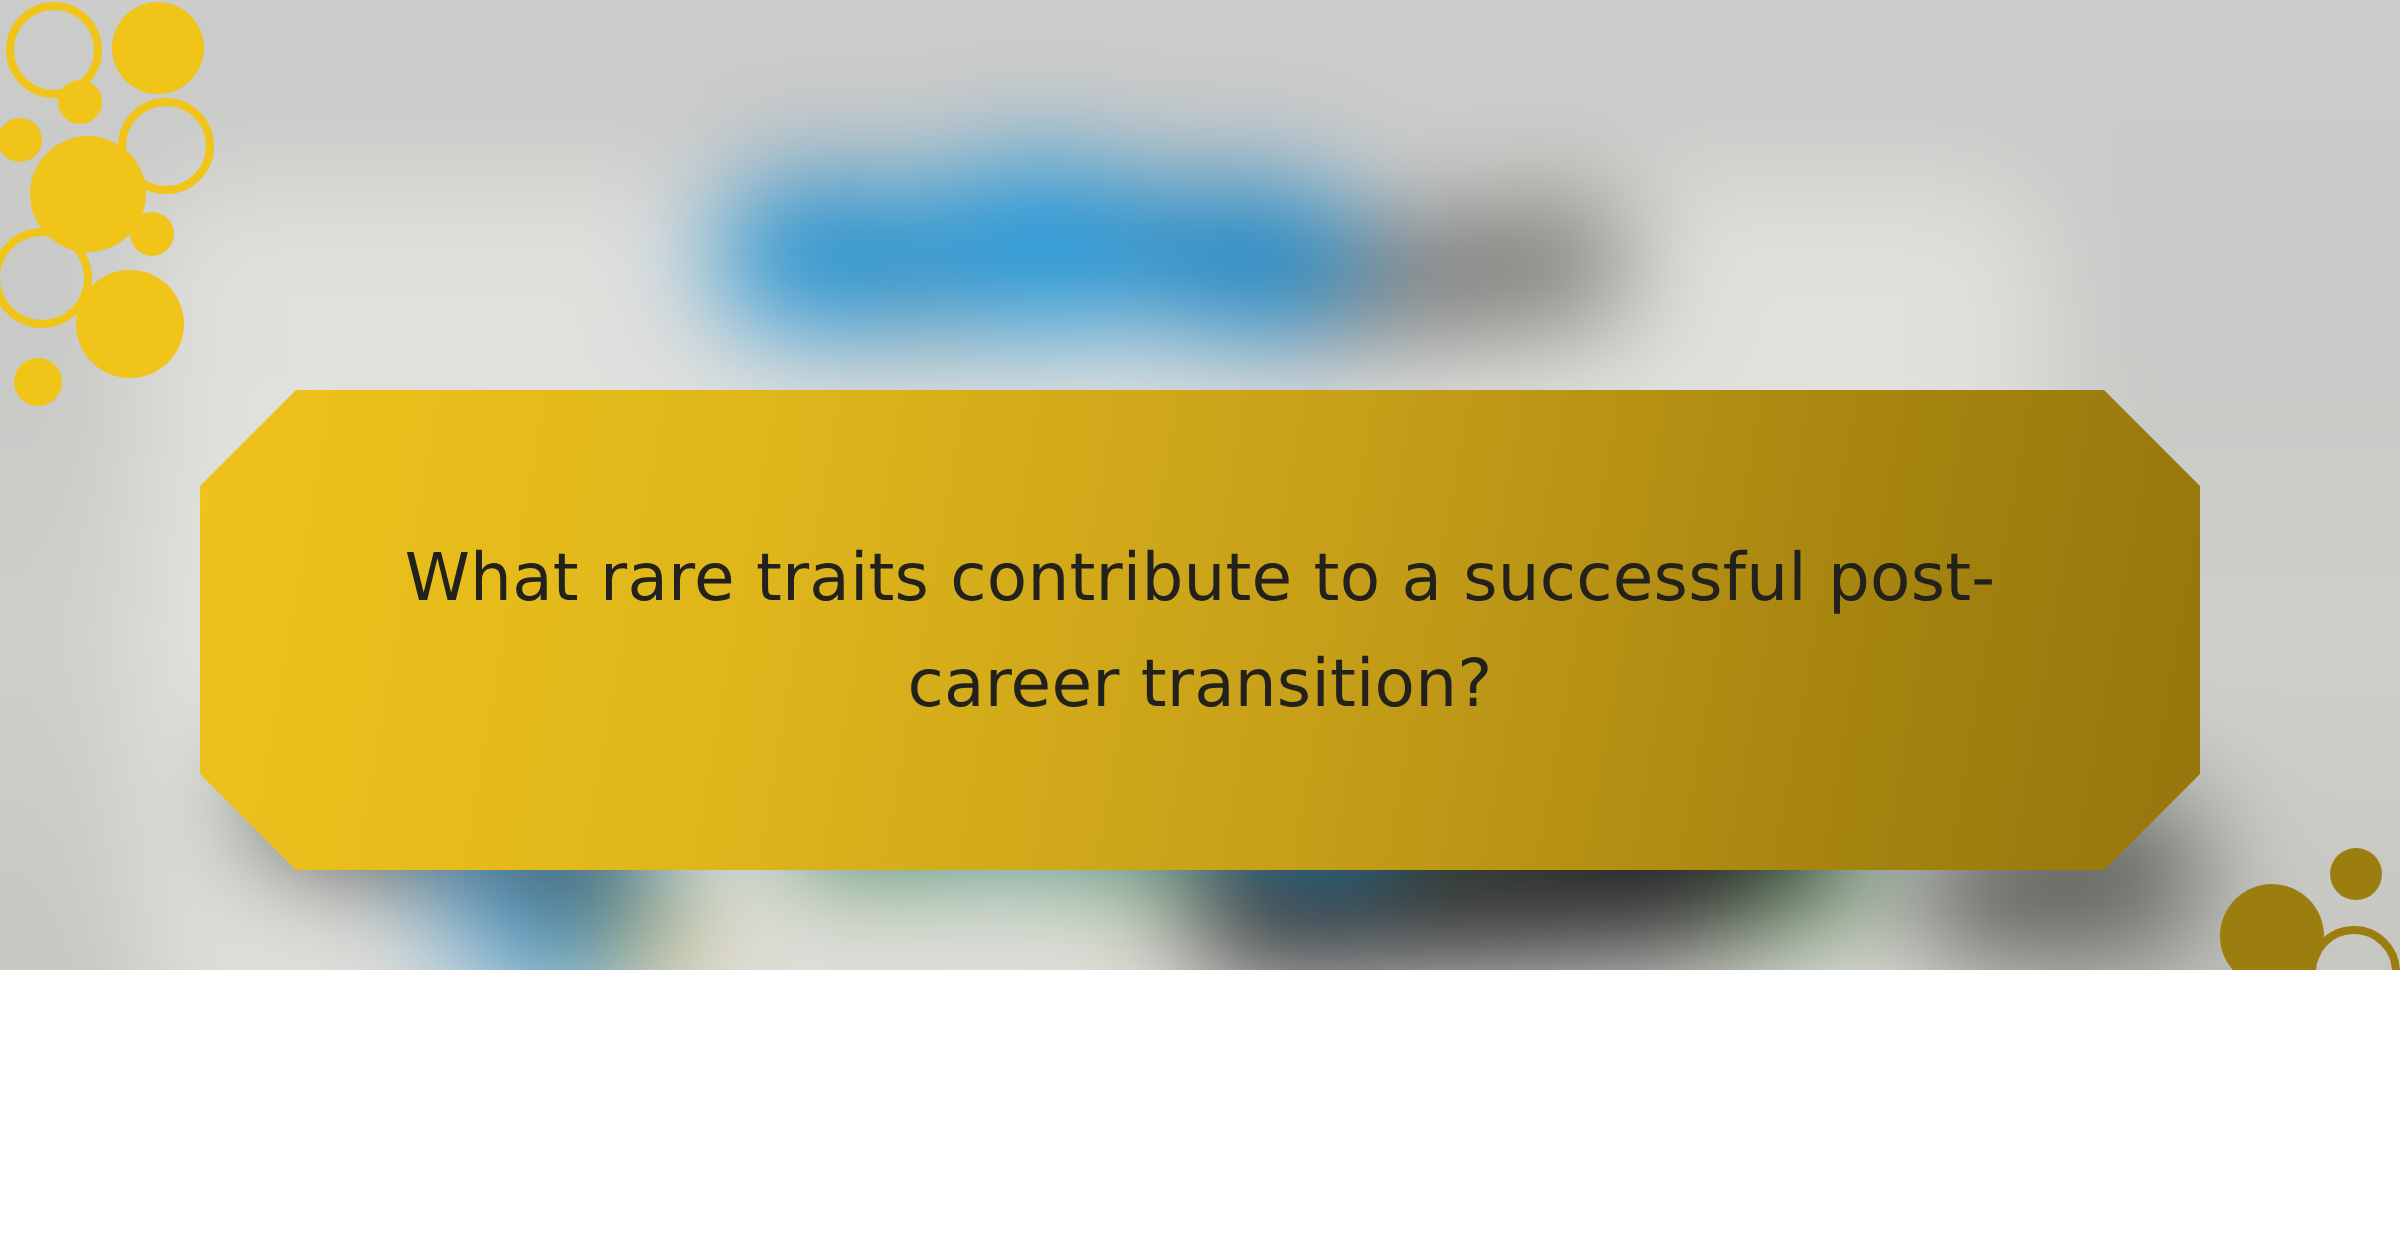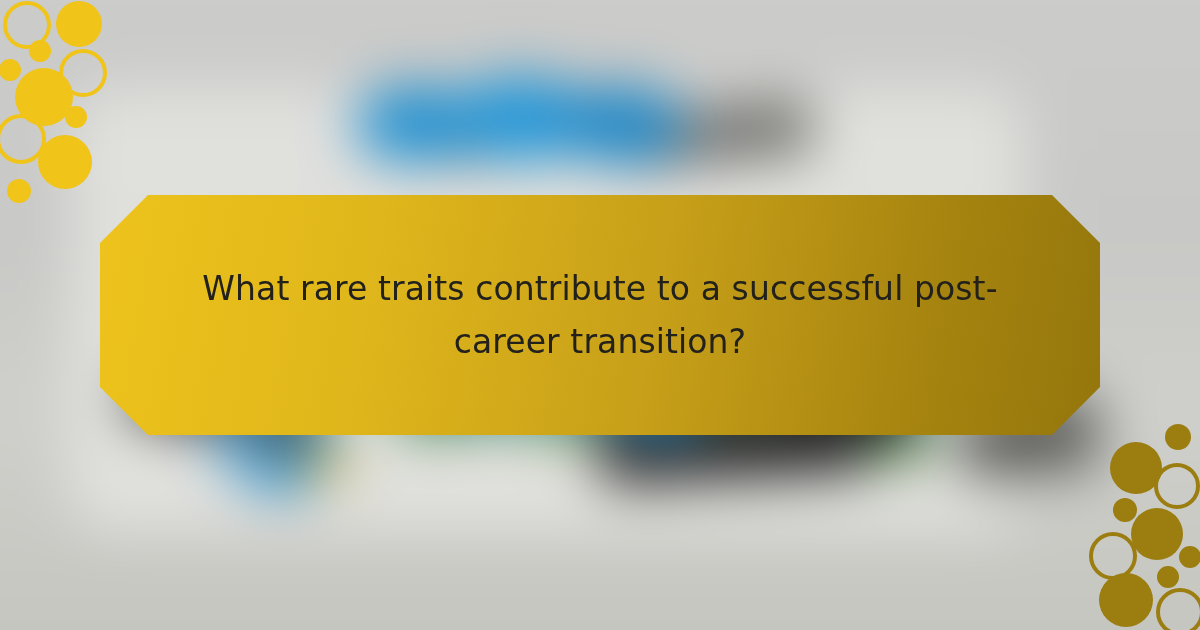--- a/index.html
+++ b/index.html
@@ -3,21 +3,21 @@
 <meta charset="utf-8">
 <style>
   * { margin:0; padding:0; box-sizing:border-box; }
   html, body {
     width:1200px; height:630px;
     overflow:hidden;
     font-family:"DejaVu Sans", sans-serif;
   }
   #stage {
     position:relative;
-    width:1200px; height:630px;
+    width:1200px; height:485px;
     background:#14532d;
     overflow:hidden;
   }
 
   
   #photo-backdrop {
     position:absolute; inset:-60px;
     overflow:hidden;
   }
   #photo-inner {

